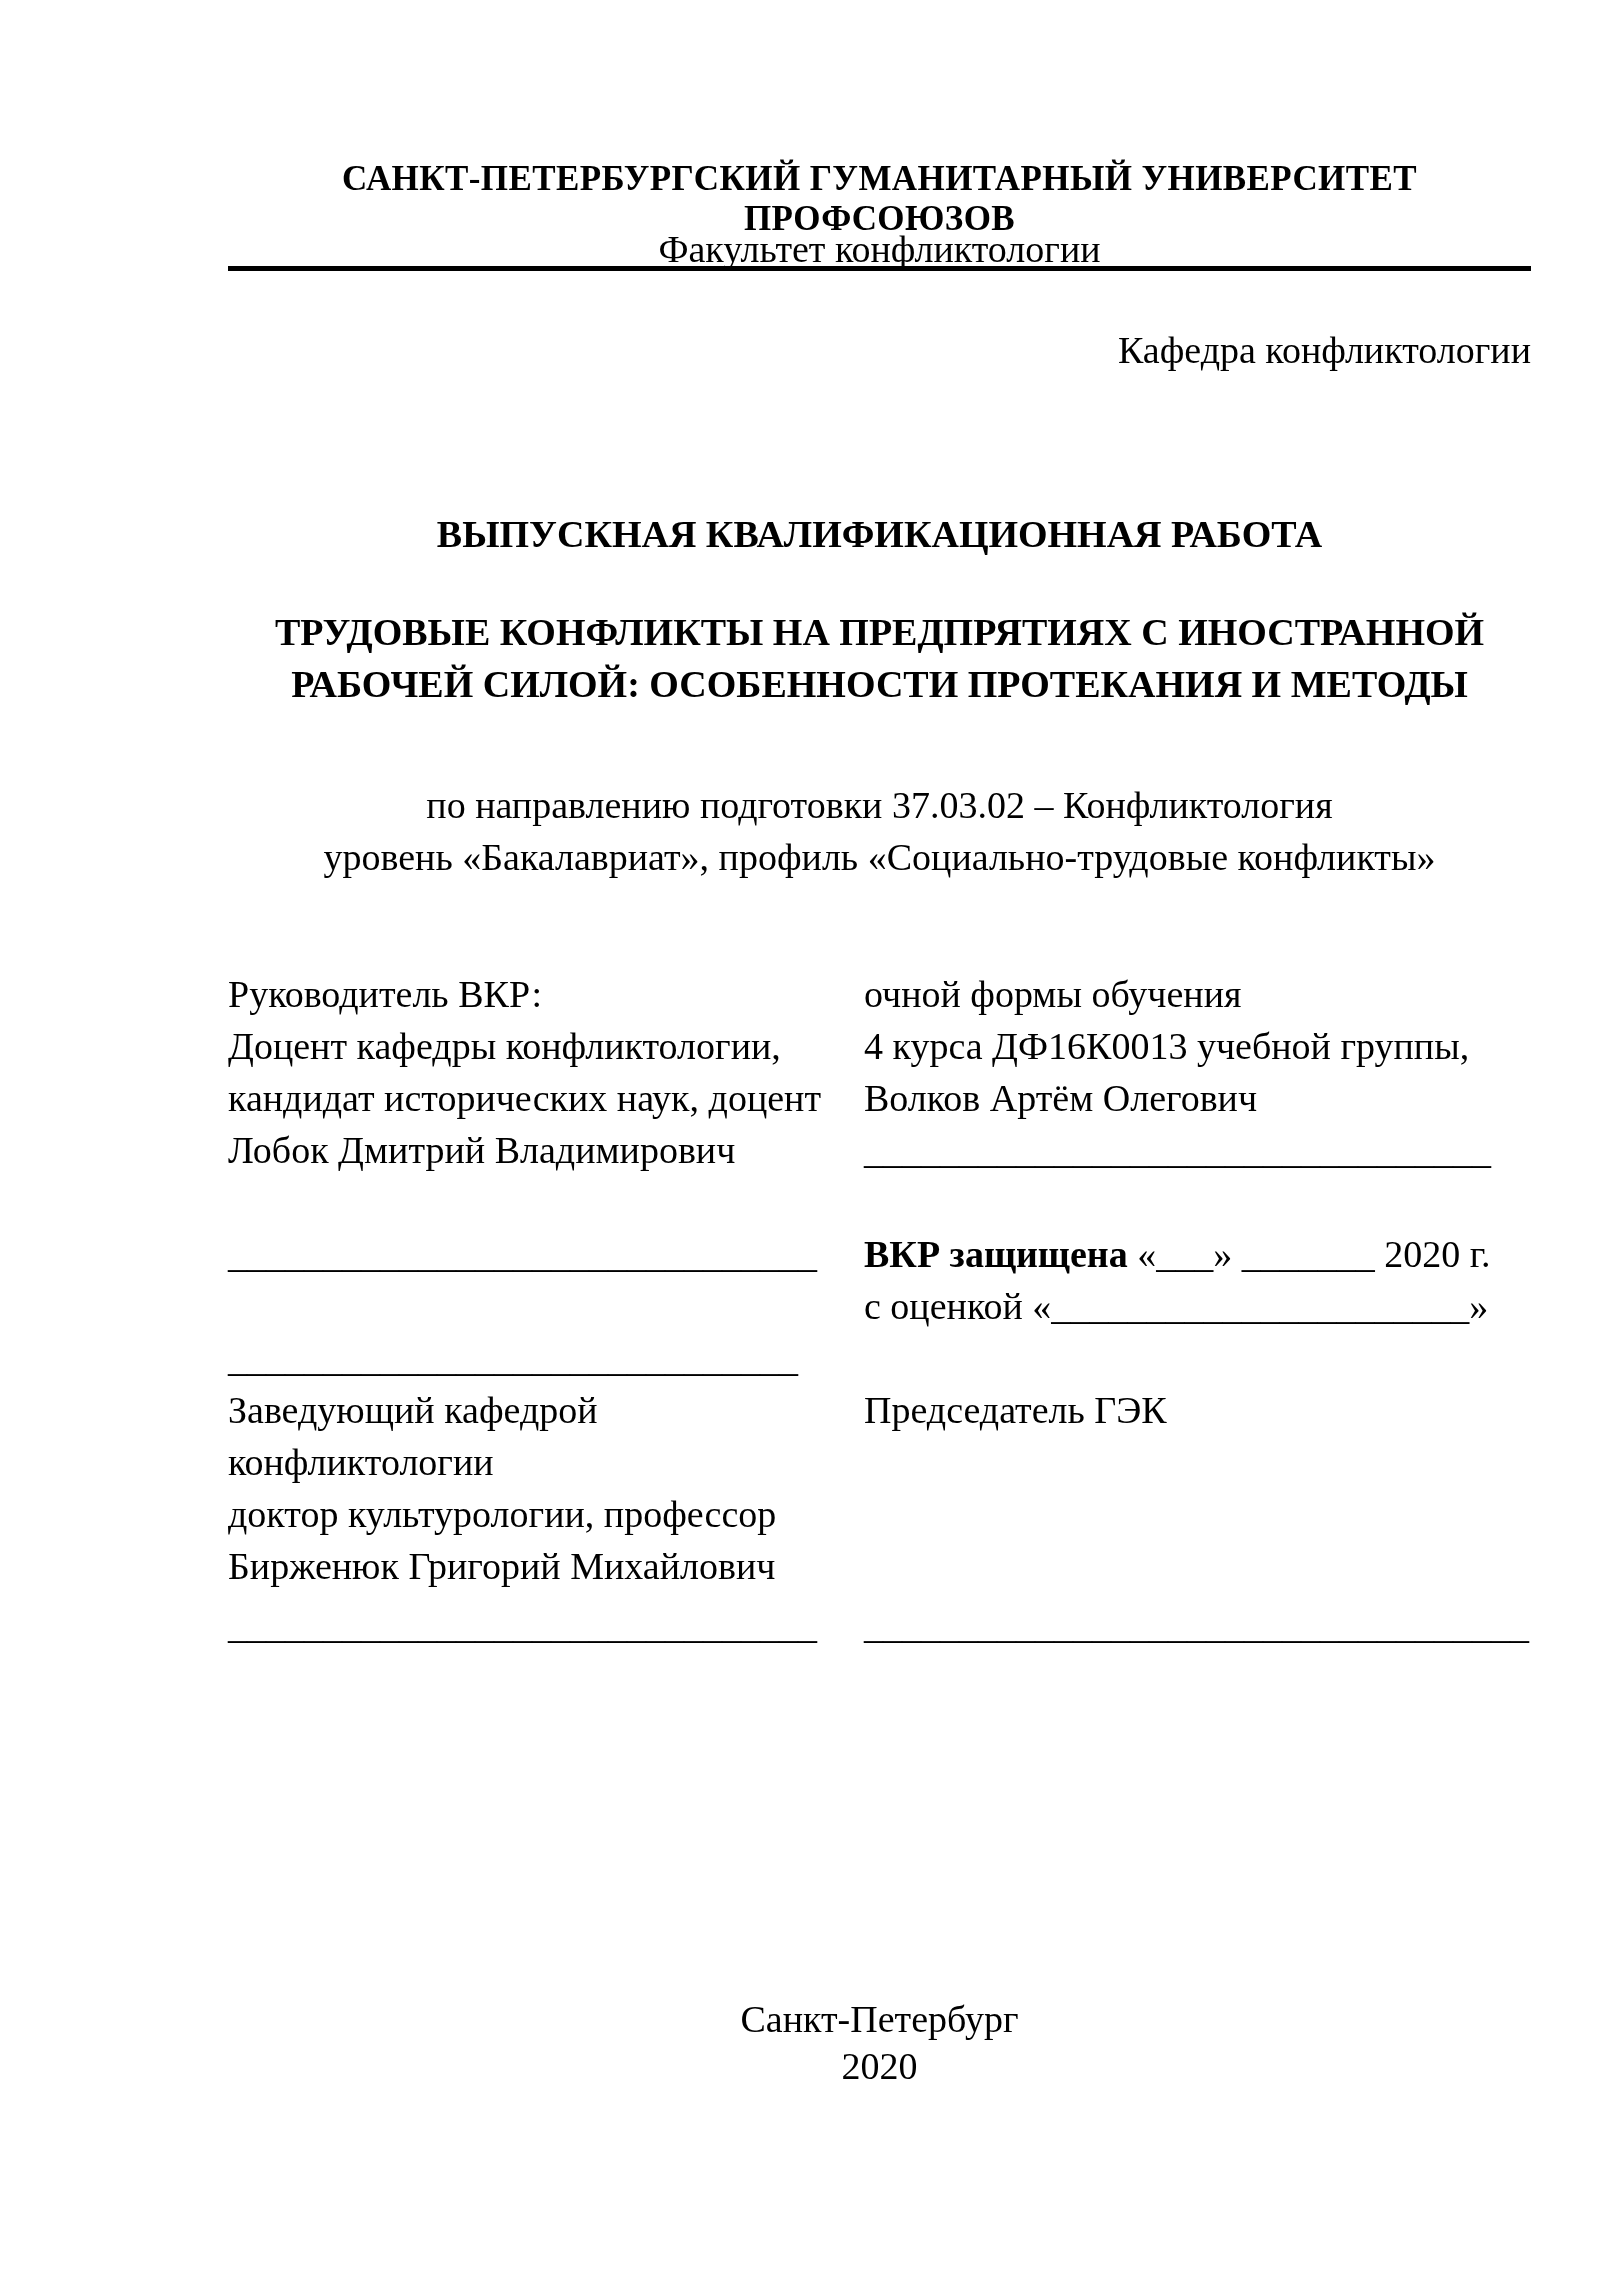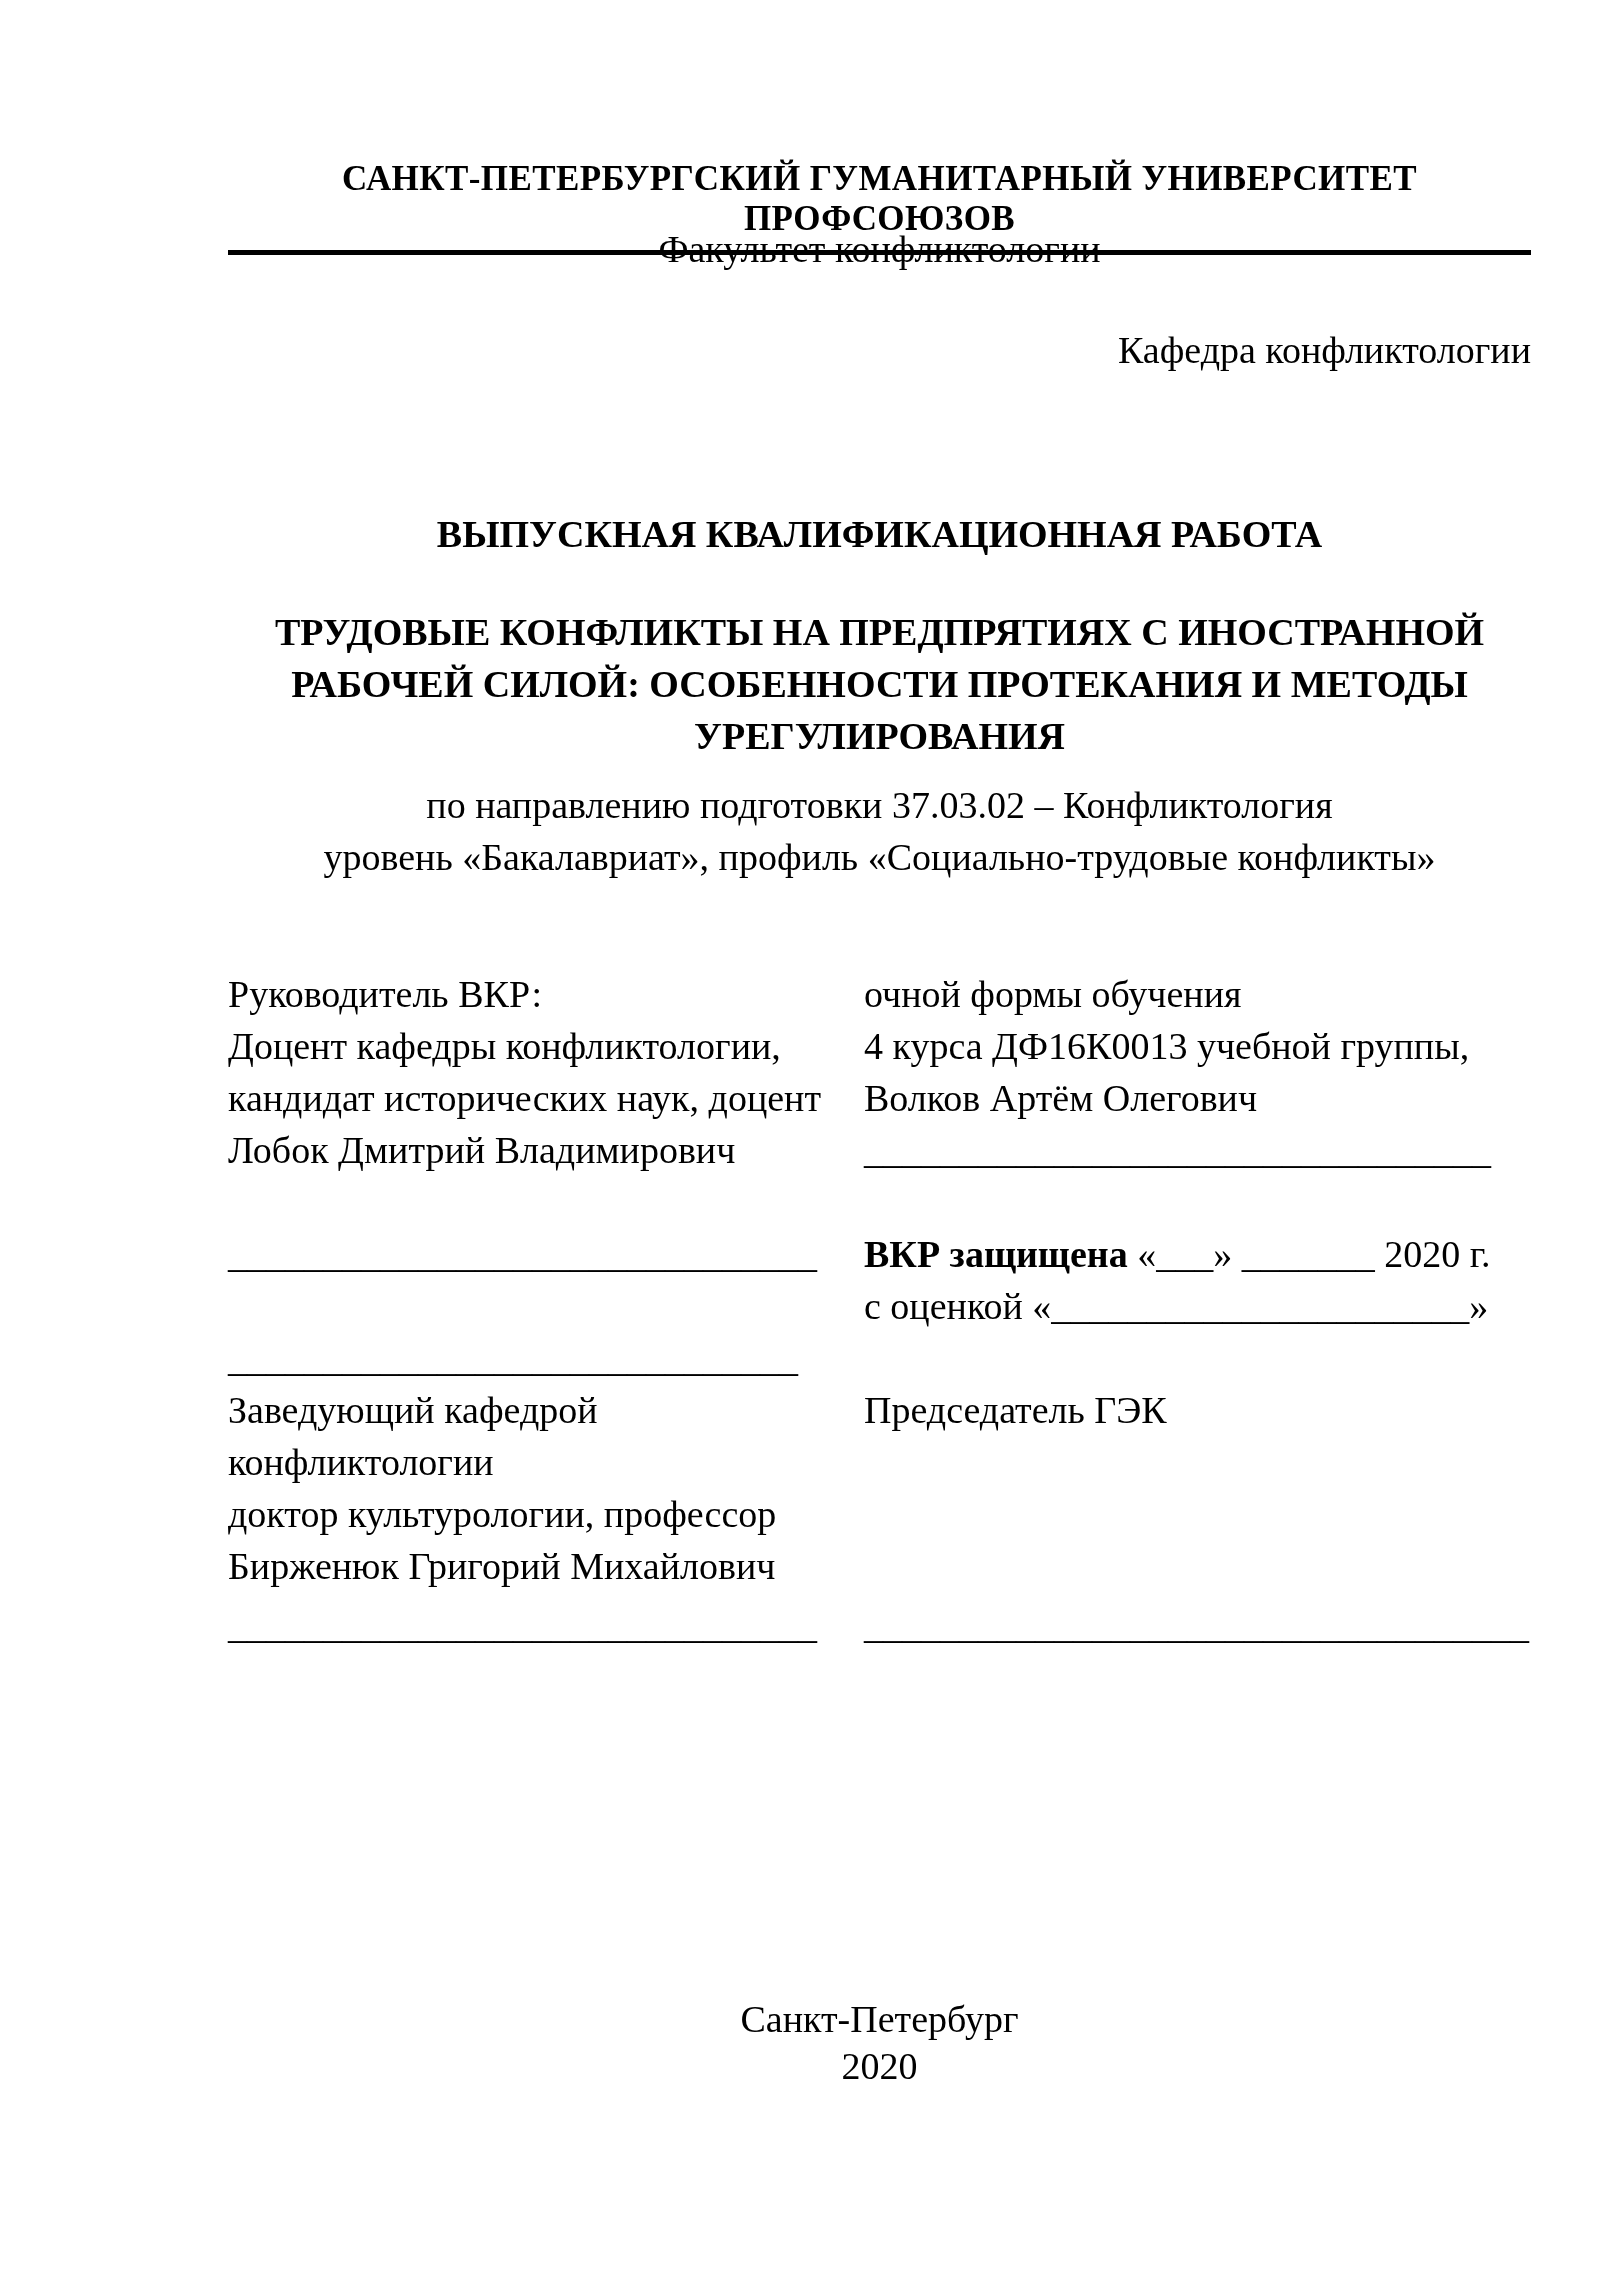--- a/index.html
+++ b/index.html
@@ -23,21 +23,21 @@
   .center { text-align: center; }
   .right { text-align: right; }
   .bold { font-weight: bold; }
 
   .university-header {
     top: 159px;
     font-size: 35px;
     font-weight: bold;
     letter-spacing: 0.4px;
     border-bottom: 5.5px solid #000000;
-    padding-bottom: 11px;
+    padding-bottom: 27px;
   }
   .faculty-line   { top: 227px; }
   .department-line{ top: 328px; text-align: right; }
   .work-type-line { top: 512px; font-weight: bold; }
 
   .thesis-title {
     top: 606px;
     font-weight: bold;
     line-height: 52px;
   }
@@ -70,21 +70,20 @@
 
   <div class="abs content-w center faculty-line">Факультет конфликтологии</div>
 
   <div class="abs content-w right department-line">Кафедра конфликтологии</div>
 
   <div class="abs content-w center work-type-line">ВЫПУСКНАЯ КВАЛИФИКАЦИОННАЯ РАБОТА</div>
 
   <div class="abs content-w center thesis-title">
     <div class="row">ТРУДОВЫЕ КОНФЛИКТЫ НА ПРЕДПРЯТИЯХ С ИНОСТРАННОЙ</div>
     <div class="row">РАБОЧЕЙ СИЛОЙ: ОСОБЕННОСТИ ПРОТЕКАНИЯ И МЕТОДЫ</div>
-    <div class="row">УРЕГУЛИРОВАНИЯ</div>
   </div>
 
   <div class="abs content-w center direction-line">по направлению подготовки 37.03.02 – Конфликтология</div>
 
   <div class="abs content-w center level-line">уровень «Бакалавриат», профиль «Социально-трудовые конфликты»</div>
 
   <div class="abs col col-left">
     <div class="row">Руководитель ВКР:</div>
     <div class="row">Доцент кафедры конфликтологии,</div>
     <div class="row">кандидат исторических наук, доцент</div>

